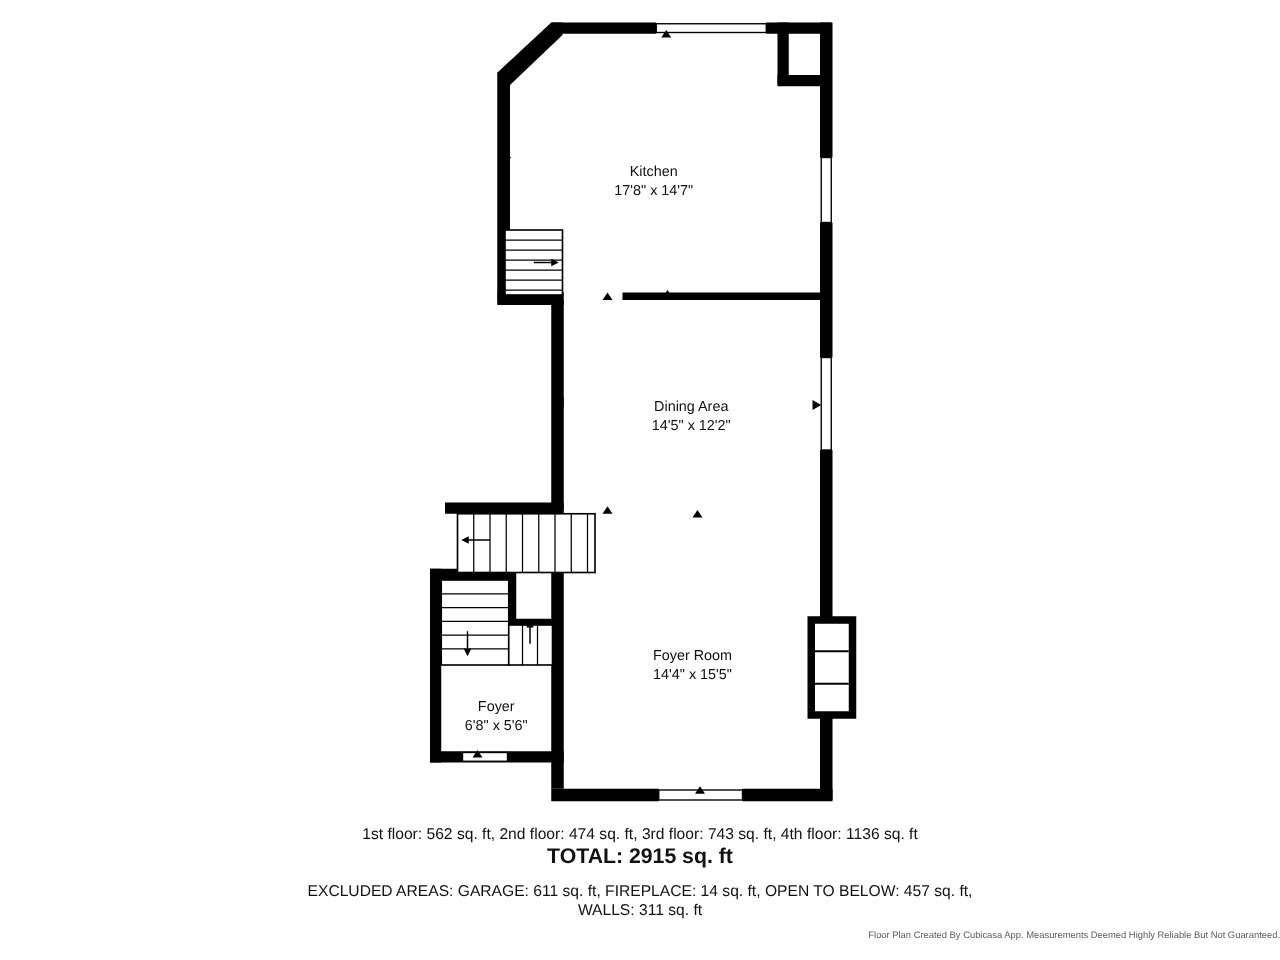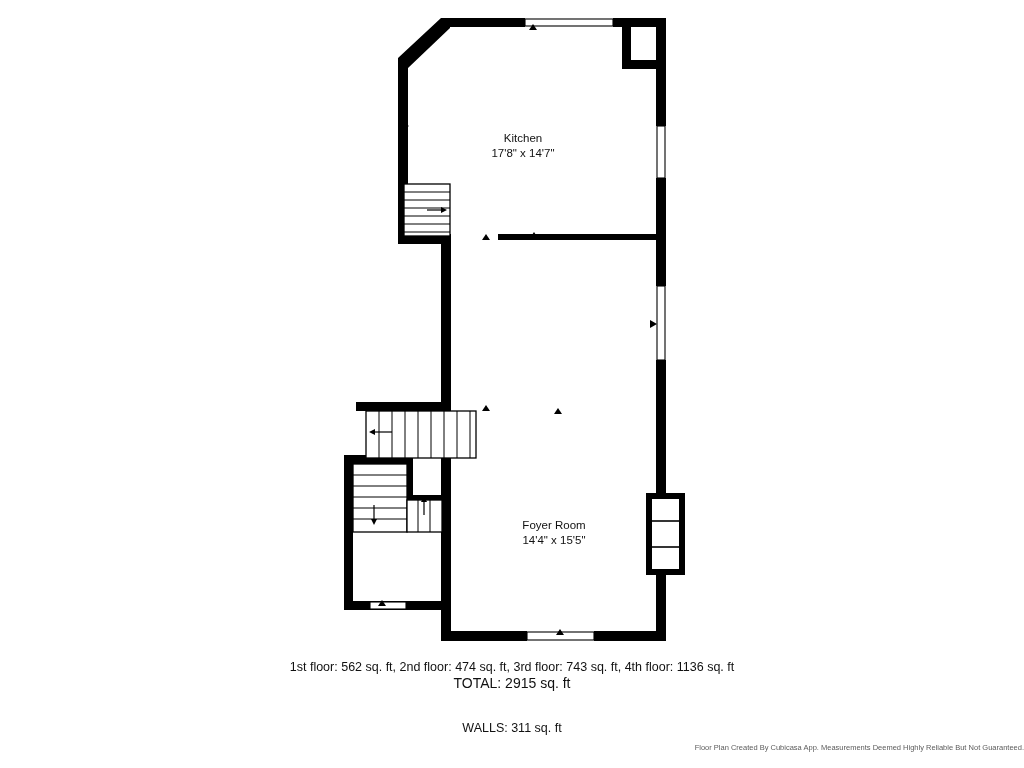--- a/index.html
+++ b/index.html
@@ -45,22 +45,22 @@
     display: block;
   }
   .summary {
     position: absolute;
     left: 0;
     width: 1024px;
     text-align: center;
     color: #111111;
   }
   .summary-total {
-    font-size: 14px;
-    font-weight: normal;
+    font-size: 17px;
+    font-weight: bold;
     line-height: 1.45;
   }
   .summary-line {
     font-size: 12.5px;
     line-height: 1.5;
   }
   .footer-note {
     position: absolute;
     left: 0;
     width: 1024px;
@@ -190,26 +190,35 @@
       <polygon points="560,629 564,635 556,635"></polygon>
       <polygon points="382,600 386,606 378,606"></polygon>
     </g>
   </svg>
 
   <div class="room-label" style="left:463px; top:131px; width:120px;">
     <span class="room-name">Kitchen</span>
     <span class="room-dims">17'8" x 14'7"</span>
   </div>
 
+  <div class="room-label" style="left:493px; top:319px; width:120px;">
+    <span class="room-name">Dining Area</span>
+    <span class="room-dims">14'5" x 12'2"</span>
+  </div>
 
   <div class="room-label" style="left:494px; top:518px; width:120px;">
     <span class="room-name">Foyer Room</span>
     <span class="room-dims">14'4" x 15'5"</span>
   </div>
 
+  <div class="room-label" style="left:337px; top:559px; width:120px;">
+    <span class="room-name">Foyer</span>
+    <span class="room-dims">6'8" x 5'6"</span>
+  </div>
 
   <div class="summary summary-total" style="top:673px;">TOTAL: 2915 sq. ft</div>
   <div class="summary summary-line" style="top:658px;text-align:center;">1st floor: 562 sq. ft, 2nd floor: 474 sq. ft, 3rd floor: 743 sq. ft, 4th floor: 1136 sq. ft</div>
+  <div class="summary summary-line" style="top:704px;">EXCLUDED AREAS: GARAGE: 611 sq. ft, FIREPLACE: 14 sq. ft, OPEN TO BELOW: 457 sq. ft,</div>
   <div class="summary summary-line" style="top:719px;">WALLS: 311 sq. ft</div>
 
   <div class="footer-note" style="top:743px;">Floor Plan Created By Cubicasa App. Measurements Deemed Highly Reliable But Not Guaranteed.</div>
 
 </div>
 
 </body></html>

